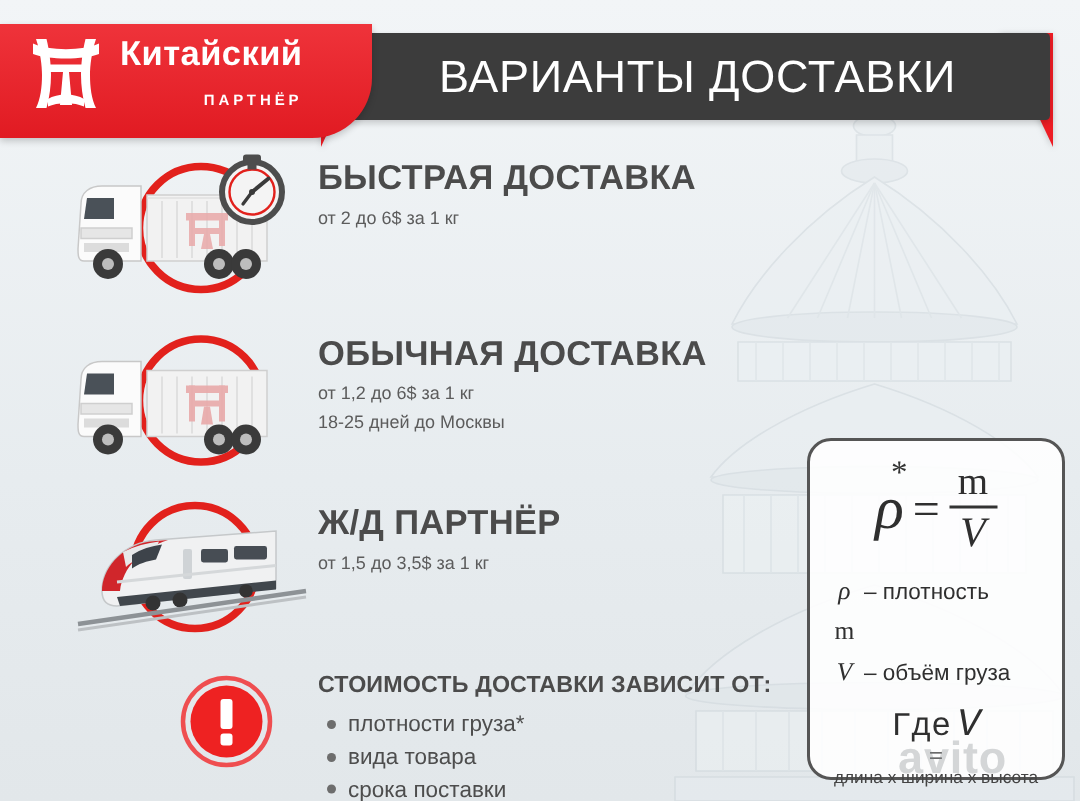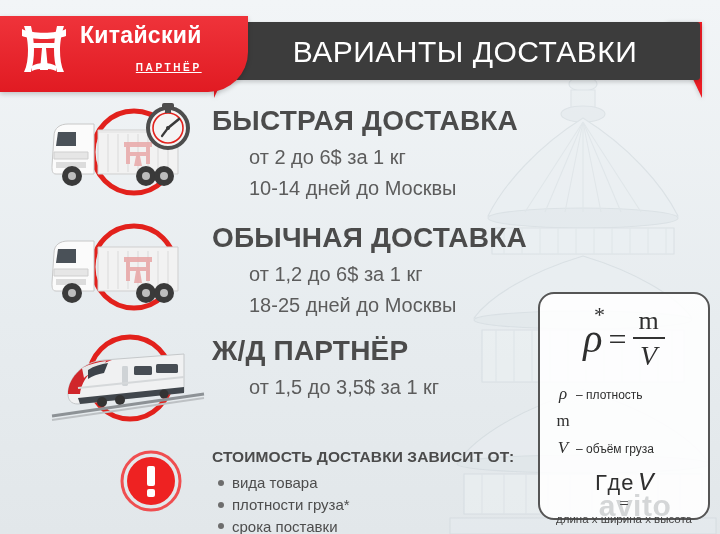--- a/index.html
+++ b/index.html
@@ -62,37 +62,37 @@
     position:absolute;left:18px;top:14px;height:52px;
     display:flex;align-items:center;gap:10px;z-index:3;
   }
   .logo-mark{width:52px;height:52px;}
   .logo-words{display:flex;flex-direction:column;line-height:1;}
   .logo-main{
     color:#fff;font-size:23px;font-weight:bold;letter-spacing:.3px;
   }
   .logo-sub{
     color:#fff;font-size:10px;font-weight:bold;letter-spacing:2.6px;
-    text-align:right;margin-top:16px;text-decoration:underline;
+    text-align:right;margin-top:16px;
   }
 
   
   .option{position:absolute;left:0;width:540px;height:104px;}
   .opt1{top:100px;}
   .opt2{top:217px;}
   .opt3{top:330px;}
 
   .vehicle{position:absolute;left:38px;top:2px;width:168px;height:96px;}
   .opt-text{position:absolute;left:212px;top:6px;width:320px;}
   .opt-title{
-    font-size:28px;font-weight:bold;color:#4b4b4b;letter-spacing:.2px;
+    font-size:23px;font-weight:bold;color:#4b4b4b;letter-spacing:.2px;
     line-height:1.1;white-space:nowrap;
   }
   .opt-line{
-    font-size:20px;color:#5c5c5c;line-height:1.55;margin-top:5px;margin-left:37px;
+    font-size:12px;color:#5c5c5c;line-height:1.55;margin-top:5px;
   }
   .opt-line.second{margin-top:0;}
 
   
   .depends{position:absolute;left:212px;top:448px;width:320px;}
   .dep-title{
     font-size:15.5px;font-weight:bold;color:#4b4b4b;letter-spacing:.1px;
     white-space:nowrap;
   }
   .dep-list{list-style:none;margin:6px 0 0;padding:0;}
@@ -129,21 +129,21 @@
   .frac .den{font-size:28px;font-style:italic;padding:0 6px;}
 
   .legend{margin-top:4px;}
   .leg-row{
     display:flex;align-items:baseline;font-size:15px;line-height:1.6;
   }
   .leg-sym{
     width:26px;text-align:center;font-size:17px;flex:0 0 auto;
   }
   .leg-sym.ital{font-style:italic;}
-  .leg-txt{font-family:"Liberation Sans","DejaVu Sans",sans-serif;font-size:12px;}
+  .leg-txt{font-family:"Liberation Sans","DejaVu Sans",sans-serif;font-size:15px;}
 
   .where{
     margin-top:8px;text-align:center;font-size:22px;line-height:1;font-family:Liberation Mono, monospace;
   }
   .where .v{font-style:italic;font-size:26px;margin-left:4px;}
   .where-eq{
     text-align:center;font-size:17px;line-height:.7;margin-top:2px;color:#3a3a3a;
   }
   .dims{
     text-align:center;font-size:11.5px;margin-top:4px;
@@ -319,21 +319,20 @@
           <rect x="127" y="6" width="6" height="5" fill="#4d4d4d"></rect>
           <path d="M130 26 L141 17" stroke="#3a3a3a" stroke-width="2.6" stroke-linecap="round"></path>
           <path d="M130 26 L124 34" stroke="#3a3a3a" stroke-width="2.2" stroke-linecap="round"></path>
           <circle cx="130" cy="26" r="2" fill="#3a3a3a"></circle>
         </g>
       </svg>
     </div>
     <div class="opt-text">
       <div class="opt-title">БЫСТРАЯ ДОСТАВКА</div>
       <div class="opt-line">от 2 до 6$ за 1 кг</div>
-      <div class="opt-line second">10-14 дней до Москвы</div>
     </div>
   </div>
 
   <div class="option opt2">
     <div class="vehicle">
       <svg viewBox="0 0 168 96" width="168" height="96" aria-hidden="true">
         <circle cx="96" cy="48" r="41" fill="none" stroke="#e2211c" stroke-width="5"></circle>
         <path d="M60 28 L140 28 L140 72 L60 72 Z" fill="#f2f2f2" stroke="#cfcfcf"></path>
         <g stroke="#dadada">
           <path d="M70 32v38"></path>
@@ -411,25 +410,25 @@
       <circle cx="31" cy="31" r="24" fill="#ee2222"></circle>
       <rect x="27" y="16" width="8" height="20" rx="2" fill="#fff"></rect>
       <rect x="27" y="39" width="8" height="8" rx="2" fill="#fff"></rect>
     </svg>
   </div>
   <div class="depends">
     <div class="dep-title">СТОИМОСТЬ ДОСТАВКИ ЗАВИСИТ ОТ:</div>
     <ul class="dep-list">
       <li>
         <span class="bullet"></span>
-        <span>вида товара</span>
+        <span>плотности груза*</span>
       </li>
       <li>
         <span class="bullet"></span>
-        <span>плотности груза*</span>
+        <span>вида товара</span>
       </li>
       <li>
         <span class="bullet"></span>
         <span>срока поставки</span>
       </li>
     </ul>
   </div>
 
   <div class="formula">
     <div class="f-main">

